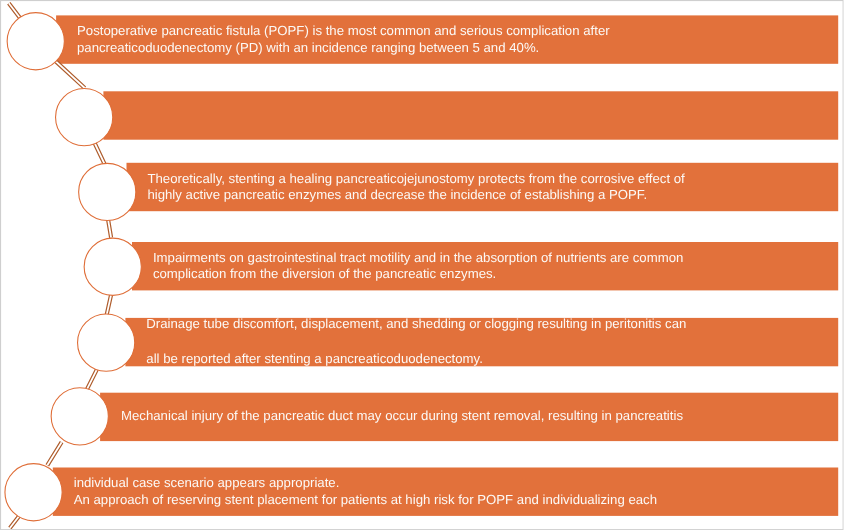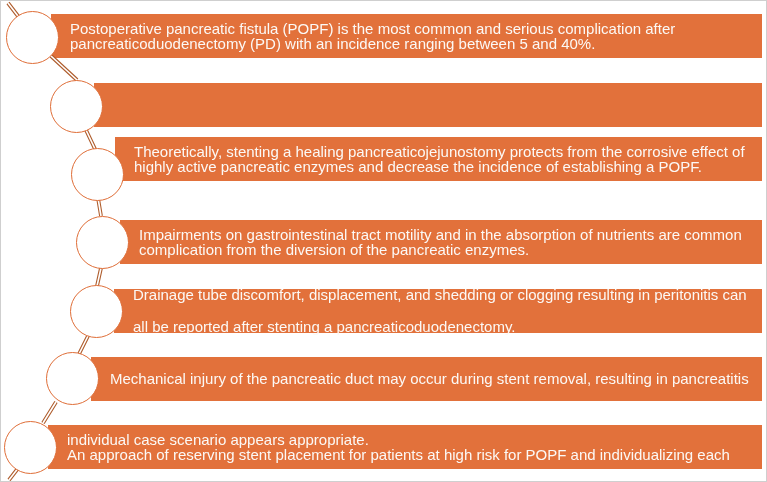--- a/index.html
+++ b/index.html
@@ -27,29 +27,29 @@
     background:var(--box-fill);
     color:var(--box-text);
     display:flex;
     flex-direction:column;
     justify-content:center;
     padding-left:19px;
     box-sizing:border-box;
     z-index:1;
   }
   .box .line{
-    font-size:15px;
+    font-size:12px;
     line-height:15.5px;
     white-space:nowrap;
     letter-spacing:0;
   }
   
   .b1{left:50px;  top:13px;    width:711px;}
   .b2{left:93px;  top:82px;    width:668px;}
-  .b3{left:114px; top:136px; width:647px;}
+  .b3{left:114px; top:147px; width:647px;}
   .b4{left:119px; top:219px;   width:642px;}
   .b5{left:113px; top:287.5px; width:648px;gap:16px;}
   .b6{left:90px;  top:355.5px; width:671px;}
   .b7{left:47px;  top:424px;   width:714px;}
 
   .connector{
     position:absolute;left:0;top:0;
     z-index:2;
     pointer-events:none;
   }

